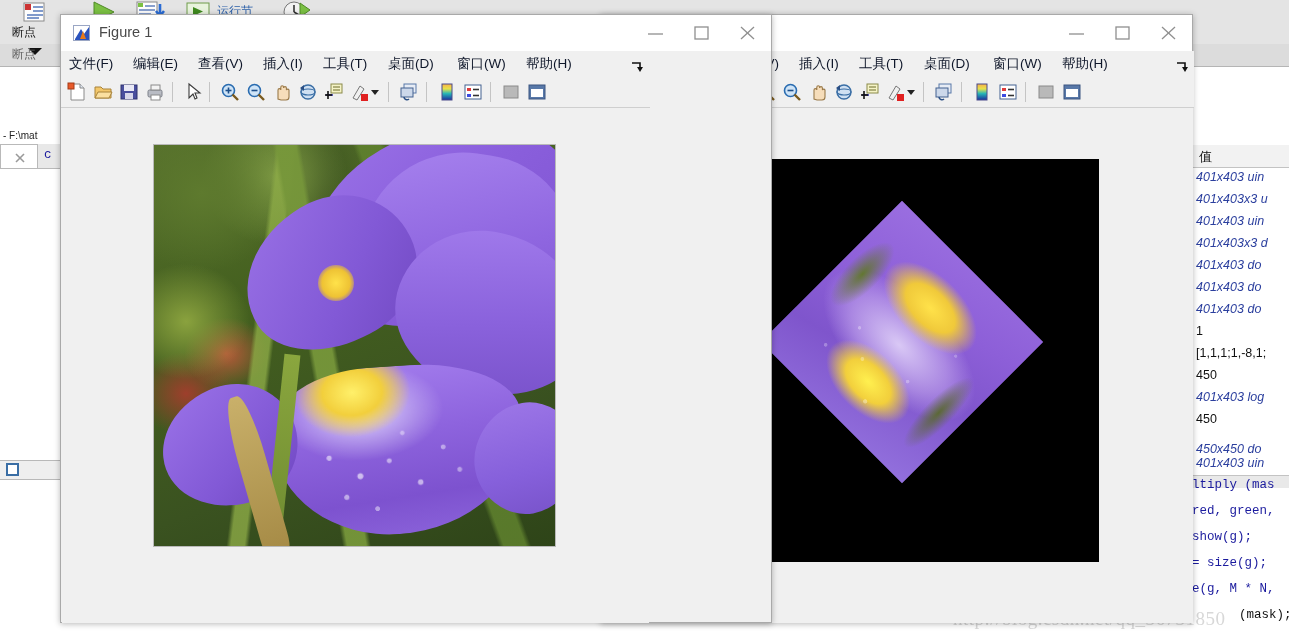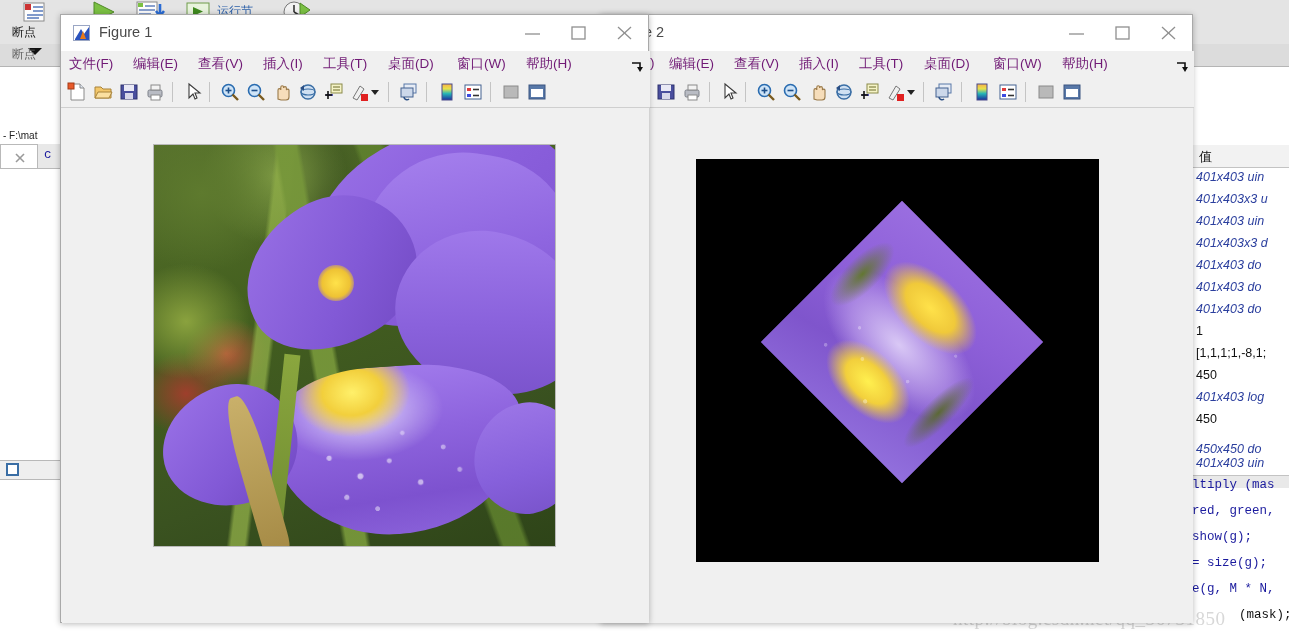--- a/index.html
+++ b/index.html
@@ -46,21 +46,21 @@
 
   
   .figwin{position:absolute;background:#f0f0f0;border:1px solid #a9a9a9;box-sizing:border-box;box-shadow:0 1px 6px rgba(0,0,0,.28);}
   .fig-title{position:absolute;left:0;top:0;right:0;height:36px;background:#ffffff;}
   .fig-icon{position:absolute;left:12px;top:10px;width:17px;height:16px;background:#ffffff;border:1px solid #9aa6c4;box-sizing:border-box;overflow:hidden;}
   .fig-icon i{position:absolute;display:block;}
   .fig-title-text{position:absolute;left:38px;top:9px;font-size:14.5px;color:#4a4a4a;white-space:nowrap;}
   .winbtn{position:absolute;top:0;width:46px;height:36px;cursor:default;}
   .winbtn svg{position:absolute;left:13px;top:11px;}
   .fig-menubar{position:absolute;left:0;height:26px;background:#f0f0f0;}
-  .menu-item{position:absolute;top:0;font-size:13.5px;color:#701a75;white-space:nowrap;}
+  .menu-item{position:absolute;top:0;font-size:13.5px;color:#0f172a;white-space:nowrap;}
   .fig-toolbar{position:absolute;left:0;height:30px;background:#f0f0f0;border-bottom:1px solid #cfcfcf;}
   .fig-canvas{position:absolute;background:#f0f0f0;}
   .tb-sep{position:absolute;top:5px;width:1px;height:20px;background:#c4c4c4;}
   .tbi{position:absolute;top:5px;width:20px;height:20px;}
 
   
   .photo{position:absolute;overflow:hidden;border:1px solid #b9b9b9;box-sizing:border-box;background:#2d4a1c;}
   .ph-layer{position:absolute;left:0;top:0;right:0;bottom:0;}
 
   .watermark{position:absolute;font-family:"Liberation Serif", serif;font-size:19px;color:#d8d8d8;white-space:nowrap;letter-spacing:.5px;}
@@ -350,21 +350,21 @@
             radial-gradient(circle at 58% 84%, rgba(255,255,255,.35) 0 1.8px, rgba(255,255,255,0) 2.4px),
             radial-gradient(circle at 66% 62%, rgba(255,255,255,.28) 0 1.5px, rgba(255,255,255,0) 2.1px),
             radial-gradient(circle at 24% 78%, rgba(255,255,255,.28) 0 1.5px, rgba(255,255,255,0) 2.1px),
             radial-gradient(circle at 74% 36%, rgba(255,255,255,.24) 0 1.3px, rgba(255,255,255,0) 1.9px);">
         </div>
       </div>
     </div>
   </div>
 </div>
 
-<div class="figwin" style="left:60px;top:14px;width:589px;height:609px;">
+<div class="figwin" style="left:60px;top:14px;width:712px;height:609px;">
   <div class="fig-title">
     <div class="fig-icon">
       <i style="left:1px;top:1px;width:13px;height:12px;background:#ffffff;"></i>
       <svg style="position:absolute;left:1px;top:1px;" width="14" height="13">
         <polygon points="0,12 6,2 9,7 14,0 14,13 0,13" fill="#2a52be"></polygon>
         <polygon points="5,12 8,4 11,12" fill="#e8791a"></polygon>
       </svg>
     </div>
     <div class="fig-title-text">Figure 1</div>
     <div class="winbtn" style="right:92px;">

